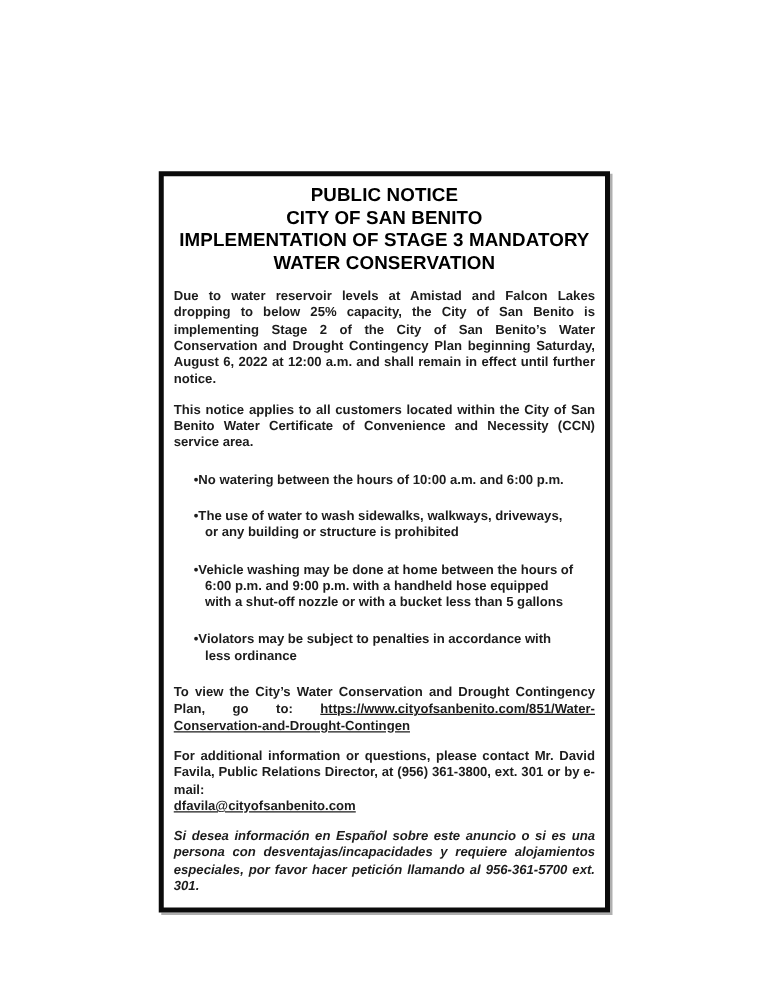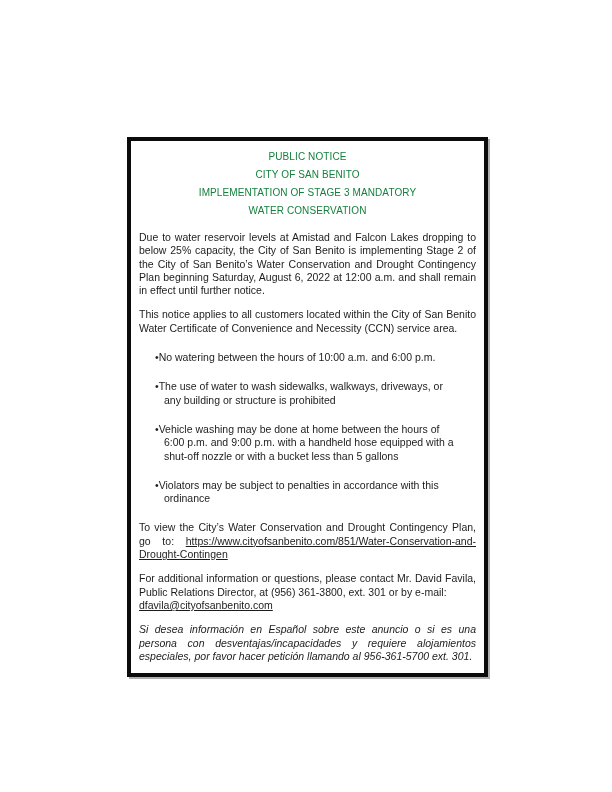--- a/index.html
+++ b/index.html
@@ -23,32 +23,33 @@
     width: 361px;
     min-height: 538px;
     box-sizing: border-box;
     border: 4px solid #0b0b0b;
     box-shadow: 2px 2px 0 rgba(110,110,110,0.55);
     padding: 4px 8px 10px 8px;
     background: #ffffff;
   }
   .title {
     text-align: center;
-    font-weight: normal;
-    font-size: 10px;
+    font-weight: bold;
+    font-size: 15px;
     line-height: 18px;
     letter-spacing: 0.1px;
     margin-top: 3px;
-    color: #15803d;
+    color: #000000;
   }
   .notice p, .notice ul {
     margin: 11px 0 0 0;
     font-size: 10.5px;
     line-height: 13.3px;
     color: #1c1c1c;
+    font-weight: bold;
   }
   .just { text-align: justify; }
   .bullets {
     list-style: none;
     padding: 0;
     text-align: left;
   }
   .bullets li {
     padding-left: 9px;
     text-indent: -9px;
@@ -79,21 +80,21 @@
 
     <p class="just">Due to water reservoir levels at Amistad and Falcon Lakes dropping to below 25% capacity, the City of San Benito is implementing Stage 2 of the City of San Benito’s Water Conservation and Drought Contingency Plan beginning Saturday, August 6, 2022 at 12:00 a.m. and shall remain in effect until further notice.</p>
 
     <p class="just">This notice applies to all customers located within the City of San Benito Water Certificate of Convenience and Necessity (CCN) service area.</p>
 
 
     <ul class="bullets">
       <li>No watering between the hours of 10:00 a.m. and 6:00 p.m.</li>
       <li>The use of water to wash sidewalks, walkways, driveways, or any building or structure is prohibited</li>
       <li>Vehicle washing may be done at home between the hours of 6:00 p.m. and 9:00 p.m. with a handheld hose equipped with a shut-off nozzle or with a bucket less than 5 gallons</li>
-      <li>Violators may be subject to penalties in accordance with this ordinance</li>
+      <li>Violators may be subject to penalties in accordance with less ordinance</li>
     </ul>
 
     <p class="just">
       <span>To view the City’s Water Conservation and Drought Contingency Plan, go to:</span>
       <a class="doclink" href="#">https://www.cityofsanbenito.com/851/Water-Conservation-and-Drought-Contingen</a>
     </p>
 
     <p class="just">
       <span>For additional information or questions, please contact Mr. David Favila, Public Relations Director, at (956) 361-3800, ext. 301 or by e-mail:</span><br>
       <a class="doclink" href="#">dfavila@cityofsanbenito.com</a>

